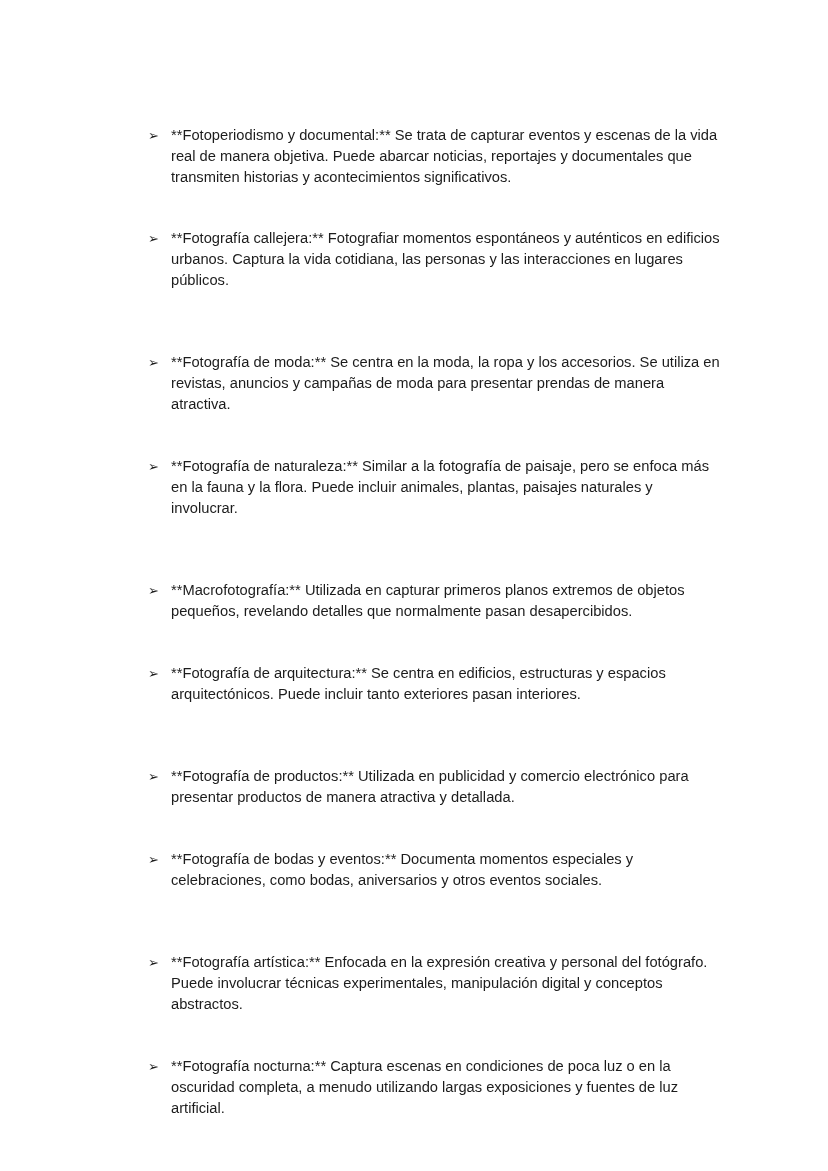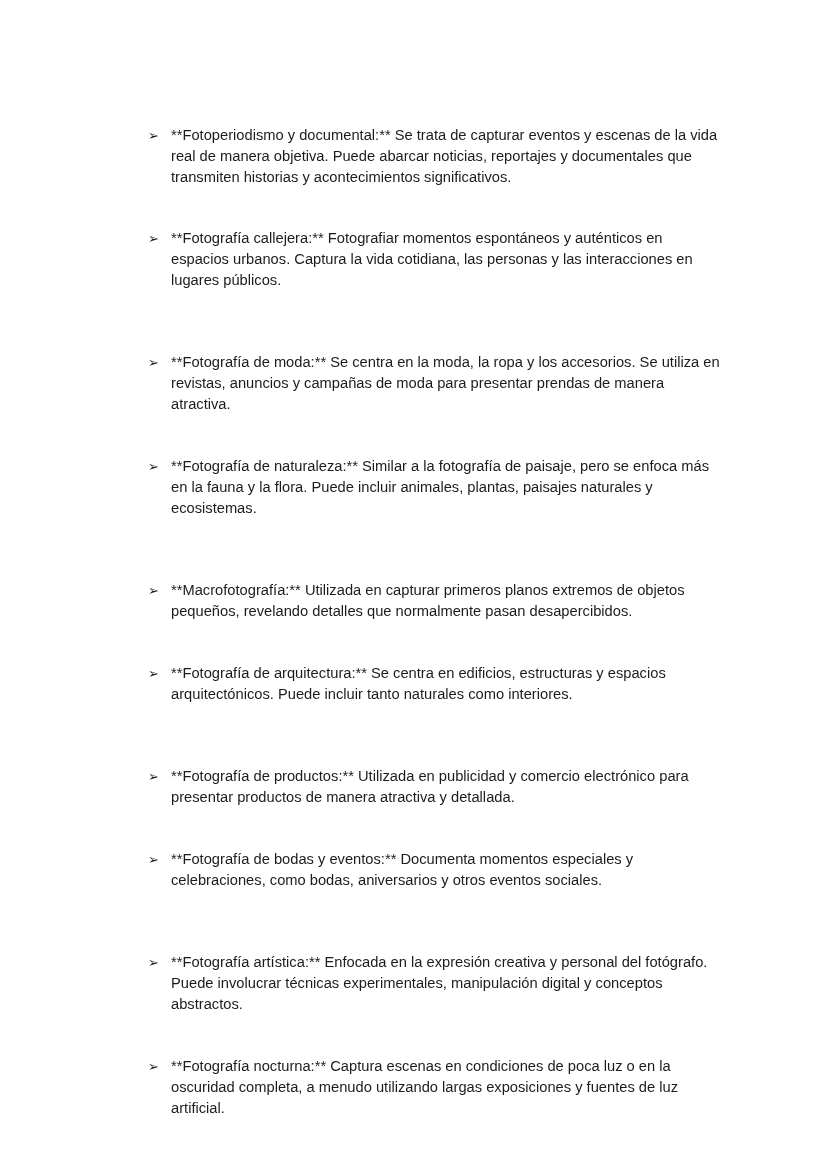--- a/index.html
+++ b/index.html
@@ -50,37 +50,37 @@
 <body>
 
 <div class="page">
   <ul class="list">
     <li class="item">
       <span class="marker">➢</span>
       <span class="text">**Fotoperiodismo y documental:** Se trata de capturar eventos y escenas de la vida real de manera objetiva. Puede abarcar noticias, reportajes y documentales que transmiten historias y acontecimientos significativos.</span>
     </li>
     <li class="item">
       <span class="marker">➢</span>
-      <span class="text">**Fotografía callejera:** Fotografiar momentos espontáneos y auténticos en espacios urbanos. Captura la vida cotidiana, las personas y las interacciones en lugares públicos.</span>
+      <span class="text">**Fotografía callejera:** Fotografiar momentos espontáneos y auténticos en edificios urbanos. Captura la vida cotidiana, las personas y las interacciones en lugares públicos.</span>
     </li>
     <li class="item">
       <span class="marker">➢</span>
       <span class="text">**Fotografía de moda:** Se centra en la moda, la ropa y los accesorios. Se utiliza en revistas, anuncios y campañas de moda para presentar prendas de manera atractiva.</span>
     </li>
     <li class="item">
       <span class="marker">➢</span>
-      <span class="text">**Fotografía de naturaleza:** Similar a la fotografía de paisaje, pero se enfoca más en la fauna y la flora. Puede incluir animales, plantas, paisajes naturales y ecosistemas.</span>
+      <span class="text">**Fotografía de naturaleza:** Similar a la fotografía de paisaje, pero se enfoca más en la fauna y la flora. Puede incluir animales, plantas, paisajes naturales y involucrar.</span>
     </li>
     <li class="item">
       <span class="marker">➢</span>
       <span class="text">**Macrofotografía:** Utilizada en capturar primeros planos extremos de objetos pequeños, revelando detalles que normalmente pasan desapercibidos.</span>
     </li>
     <li class="item">
       <span class="marker">➢</span>
-      <span class="text">**Fotografía de arquitectura:** Se centra en edificios, estructuras y espacios arquitectónicos. Puede incluir tanto naturales como interiores.</span>
+      <span class="text">**Fotografía de arquitectura:** Se centra en edificios, estructuras y espacios arquitectónicos. Puede incluir tanto exteriores pasan interiores.</span>
     </li>
     <li class="item">
       <span class="marker">➢</span>
       <span class="text">**Fotografía de productos:** Utilizada en publicidad y comercio electrónico para presentar productos de manera atractiva y detallada.</span>
     </li>
     <li class="item">
       <span class="marker">➢</span>
       <span class="text">**Fotografía de bodas y eventos:** Documenta momentos especiales y celebraciones, como bodas, aniversarios y otros eventos sociales.</span>
     </li>
     <li class="item">

